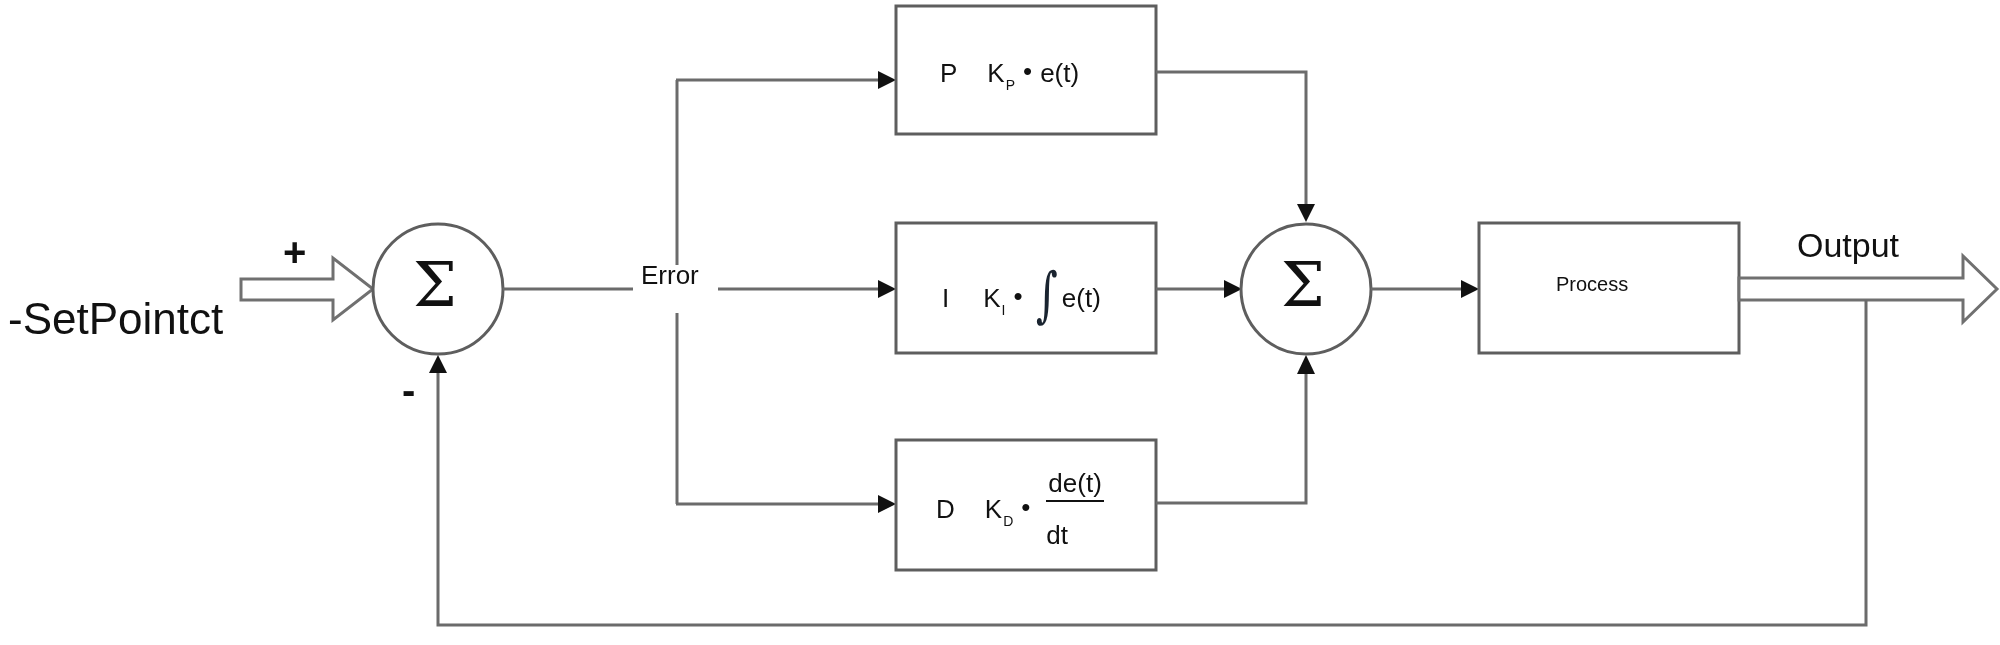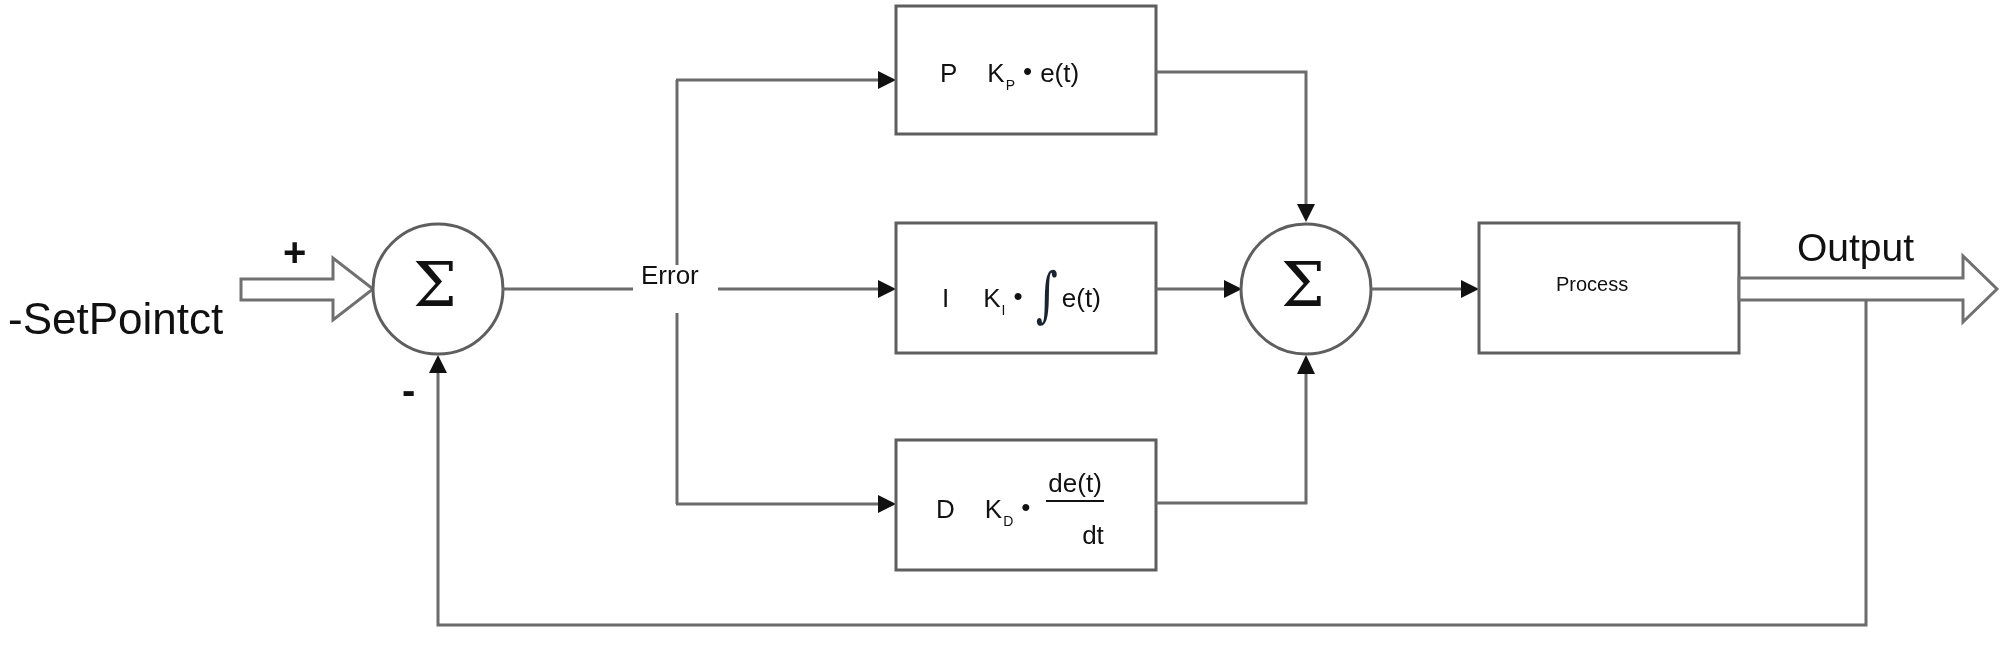--- a/index.html
+++ b/index.html
@@ -5,21 +5,21 @@
     html, body { margin: 0; padding: 0; background: #ffffff; }
     body { width: 2000px; height: 645px; overflow: hidden; position: relative; font-family: "Liberation Sans", sans-serif; }
     svg { position: absolute; left: 0; top: 0; }
     .line { stroke: #6b6b6b; stroke-width: 3; fill: none; }
     .box { stroke: #5e5e5e; stroke-width: 3; fill: #ffffff; }
     .hollow { stroke: #707070; stroke-width: 3; fill: #ffffff; stroke-linejoin: miter; }
     .head { fill: #111111; }
     .txt { position: absolute; color: #111111; white-space: nowrap; line-height: 1; }
     .sigma { font-family: "DejaVu Serif", serif; font-size: 62px; color: #111; }
     .sub { font-size: 14px; position: relative; top: 8px; margin-left: 1px; }
-    .frac { display: inline-flex; flex-direction: column; align-items: flex-end; vertical-align: middle; margin-left: 8px; }
+    .frac { display: inline-flex; flex-direction: column; align-items: flex-start; vertical-align: middle; margin-left: 8px; }
     .frac .num { border-bottom: 2px solid #111; padding: 0 2px 4px; }
     .frac .den { padding-top: 20px; }
     .integral { font-family: "DejaVu Serif", serif; font-size: 60px; font-style: italic; color: #1a2430; display: inline-block; transform: scaleX(0.7); vertical-align: middle; position: relative; top: -4px; }
     .dot { font-size: 26px; vertical-align: middle; position: relative; top: -2px; margin: 0 8px; }
     .term { font-size: 26px; display: flex; align-items: center; }
   </style>
 </head>
 <body>
 
 <svg width="2000" height="645" viewBox="0 0 2000 645">
@@ -94,13 +94,13 @@
   <span><span>K</span><span class="sub">D</span></span>
   <span class="dot">•</span>
   <span class="frac">
     <span class="num">de(t)</span>
     <span class="den">dt</span>
   </span>
 </div>
 
 <div class="txt" style="left:1556px; top:274px; font-size:20px;">Process</div>
 
-<div class="txt" style="left:1797px; top:228px; font-size:39px;">Output</div>
+<div class="txt" style="left:1797px; top:228px; font-size:34px;">Output</div>
 
 </body></html>

